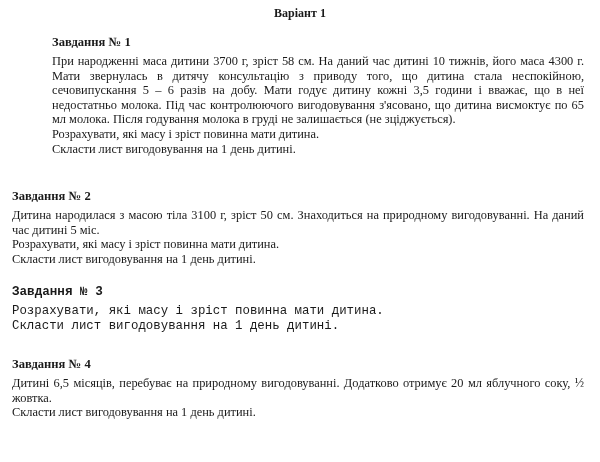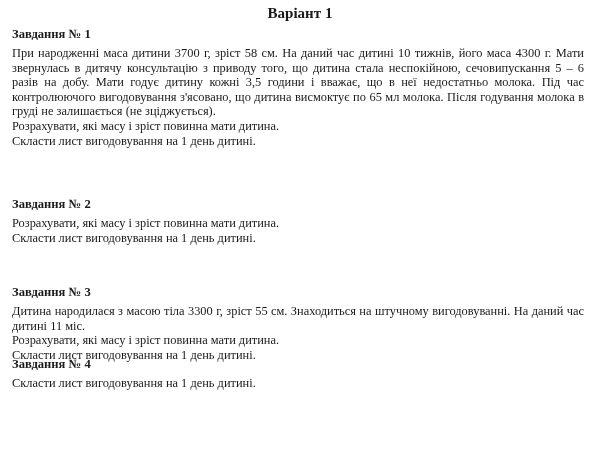--- a/index.html
+++ b/index.html
@@ -6,50 +6,51 @@
     body {
       width: 600px; height: 462px; overflow: hidden;
       font-family: "Liberation Serif", "DejaVu Serif", serif;
       color: #1a1a1a;
       font-size: 12.4px;
       line-height: 14.6px;
     }
     .page { position: relative; width: 600px; height: 462px; padding: 0 12px; box-sizing: border-box; }
     .title {
       position: absolute; left: 0; right: 0; top: 4px;
-      text-align: center; font-weight: bold; font-size: 15px; line-height: 18px;
+      text-align: center; font-weight: bold; font-size: 12px; line-height: 18px;
     }
     .task { position: absolute; left: 12px; right: 16px; }
     .task-heading { font-weight: bold; font-size: 12.6px; line-height: 16px; margin: 0 0 4px 0; }
     .task-text { text-align: justify; margin: 0; }
     .task-line { margin: 0; }
   </style>
 </head>
 <body>
 
 <div class="page">
   <div class="title">Варіант 1</div>
 
-  <section class="task" style="top:26px;">
+  <section class="task" style="top:34px;margin-left:40px;">
     <h3 class="task-heading">Завдання № 1</h3>
     <p class="task-text">При народженні маса дитини 3700 г, зріст 58 см. На даний час дитині 10 тижнів, його маса 4300 г. Мати звернулась в дитячу консультацію з приводу того, що дитина стала неспокійною, сечовипускання 5 – 6 разів на добу. Мати годує дитину кожні 3,5 години і вважає, що в неї недостатньо молока. Під час контролюючого вигодовування з'ясовано, що дитина висмоктує по 65 мл молока. Після годування молока в груді не залишається (не зціджується).</p>
     <p class="task-line">Розрахувати, які масу і зріст повинна мати дитина.</p>
     <p class="task-line">Скласти лист вигодовування на 1 день дитині.</p>
   </section>
 
-  <section class="task" style="top:196px;">
+  <section class="task" style="top:188px;">
     <h3 class="task-heading">Завдання № 2</h3>
+    <p class="task-text">Дитина народилася з масою тіла 3100 г, зріст 50 см. Знаходиться на природному вигодовуванні. На даний час дитині 5 міс.</p>
     <p class="task-line">Розрахувати, які масу і зріст повинна мати дитина.</p>
     <p class="task-line">Скласти лист вигодовування на 1 день дитині.</p>
   </section>
 
-  <section class="task" style="top:284px;">
+  <section class="task" style="top:284px;font-family:Liberation Mono, monospace;">
     <h3 class="task-heading">Завдання № 3</h3>
-    <p class="task-text">Дитина народилася з масою тіла 3300 г, зріст 55 см. Знаходиться на штучному вигодовуванні. На даний час дитині 11 міс.</p>
     <p class="task-line">Розрахувати, які масу і зріст повинна мати дитина.</p>
     <p class="task-line">Скласти лист вигодовування на 1 день дитині.</p>
   </section>
 
   <section class="task" style="top:356px;">
     <h3 class="task-heading">Завдання № 4</h3>
+    <p class="task-text">Дитині 6,5 місяців, перебуває на природному вигодовуванні. Додатково отримує 20 мл яблучного соку, ½ жовтка.</p>
     <p class="task-line">Скласти лист вигодовування на 1 день дитині.</p>
   </section>
 </div>
 
 </body></html>

